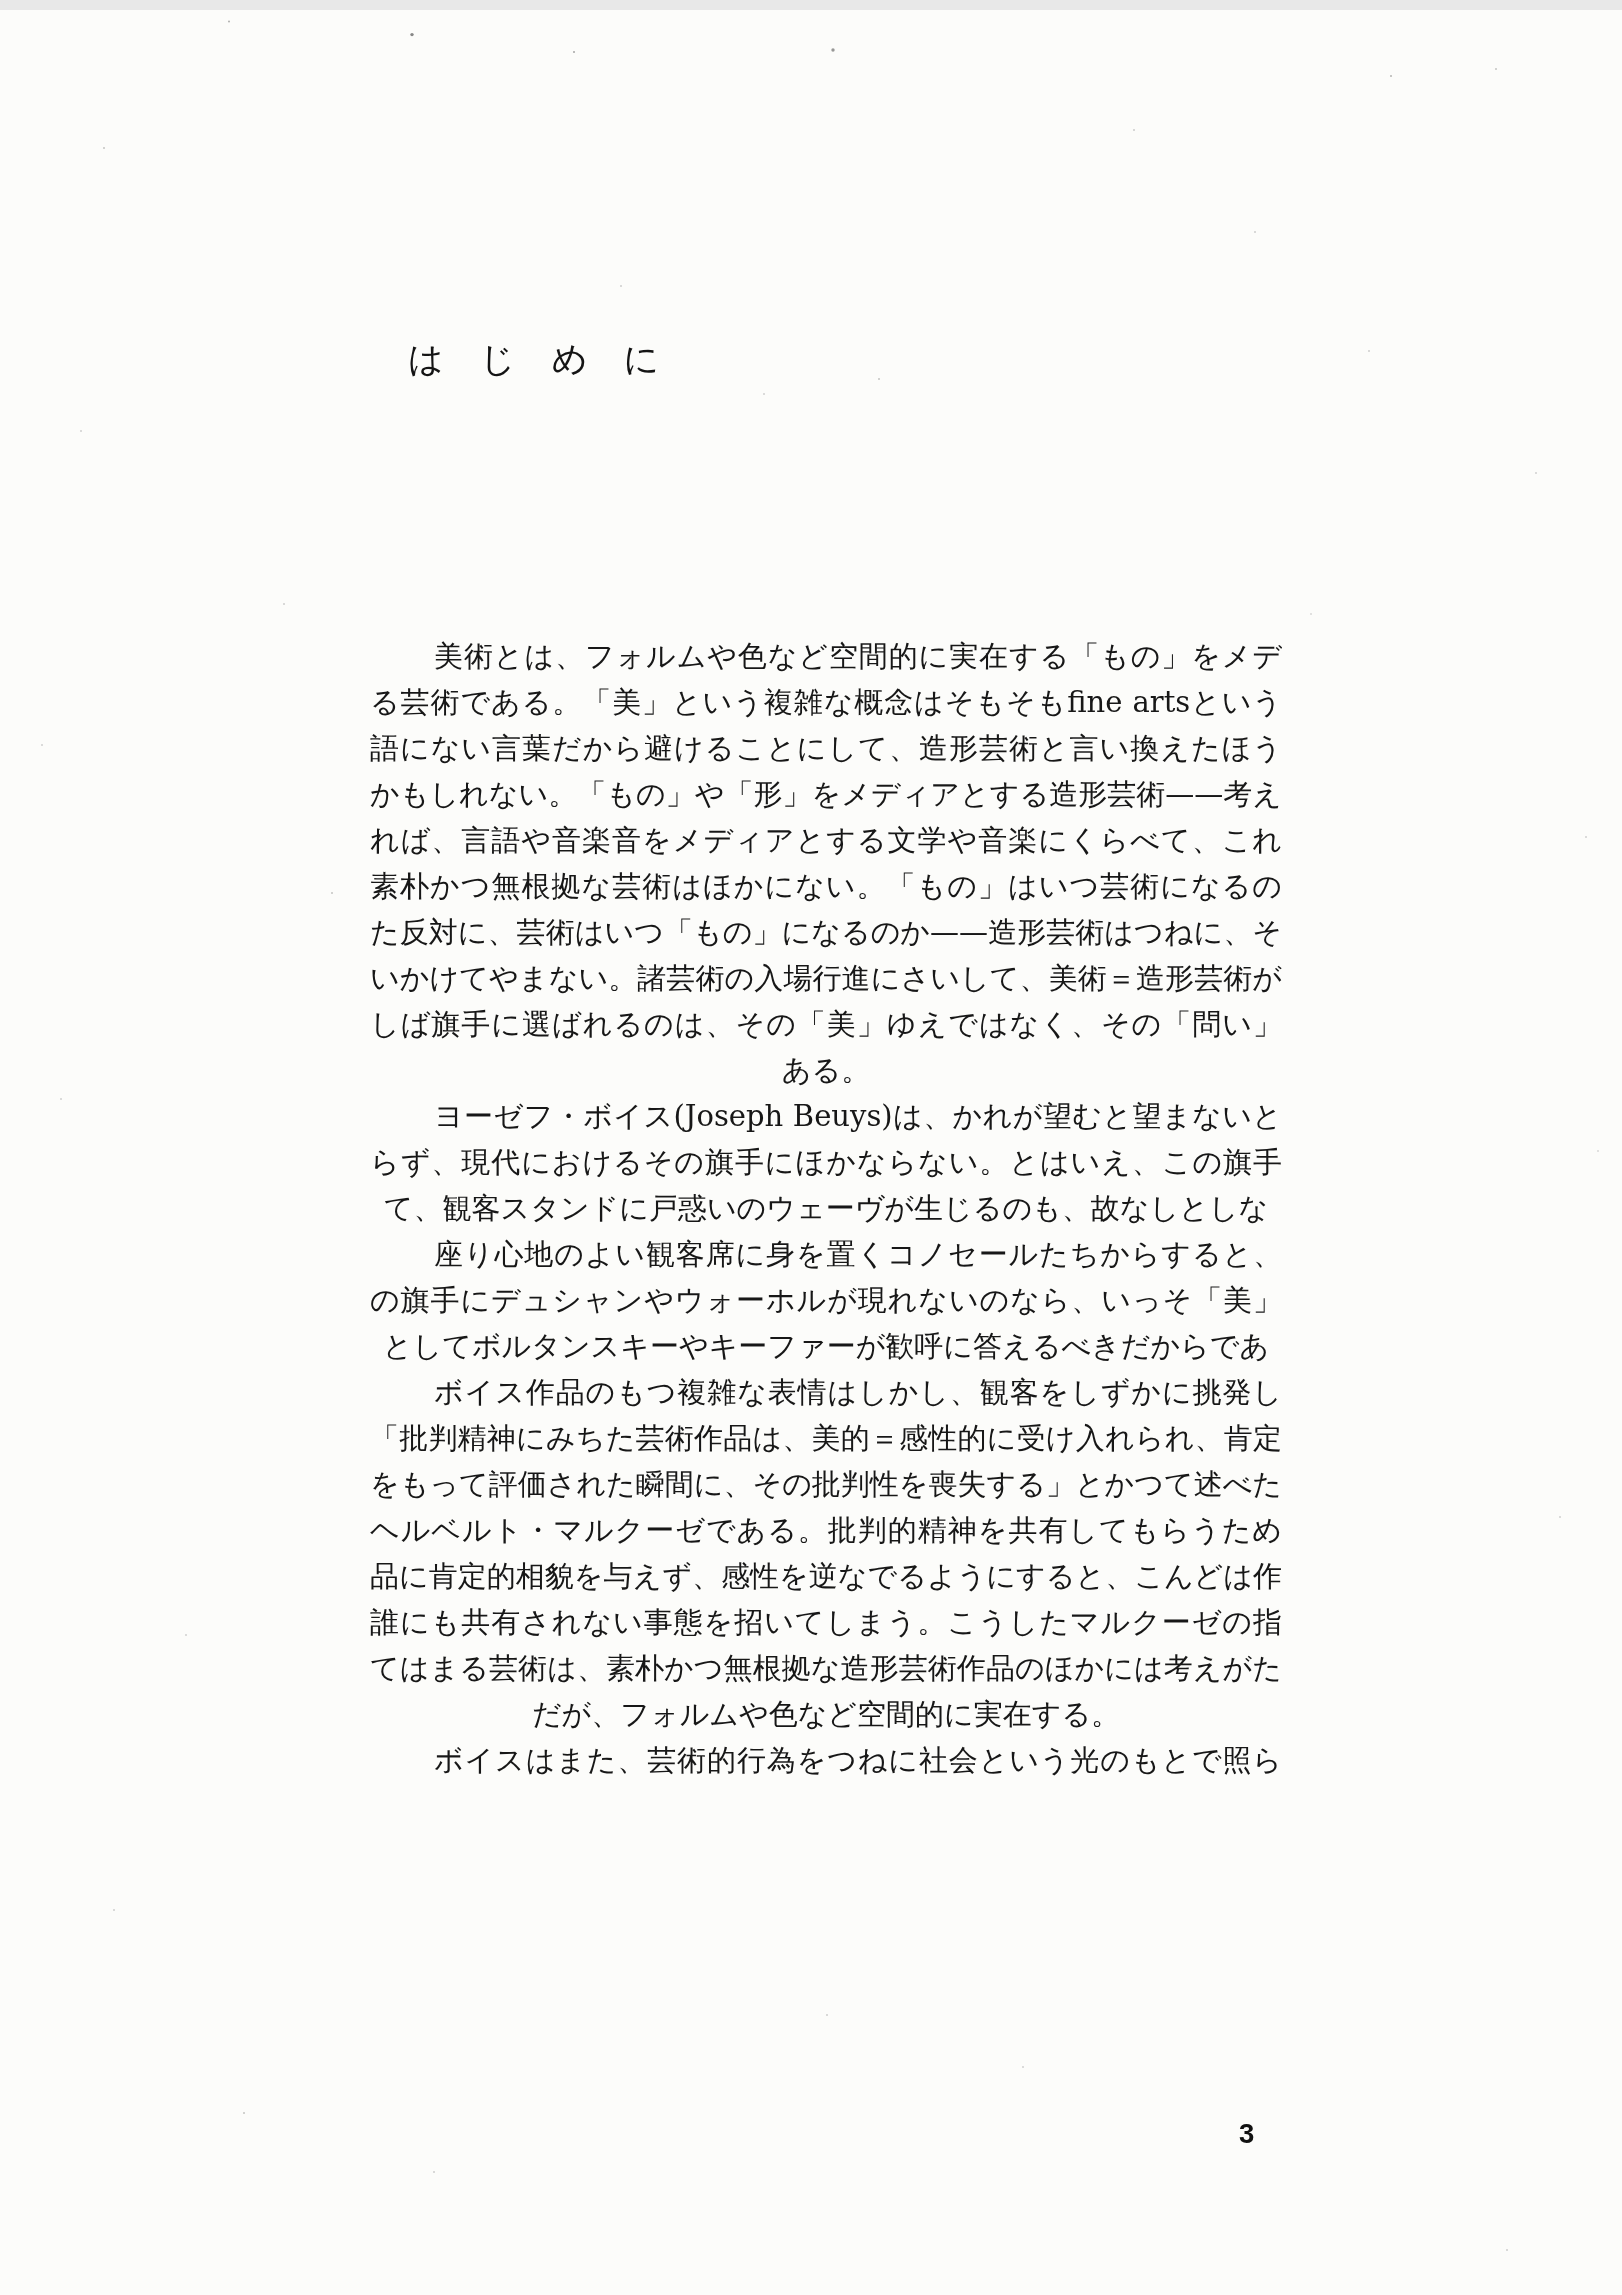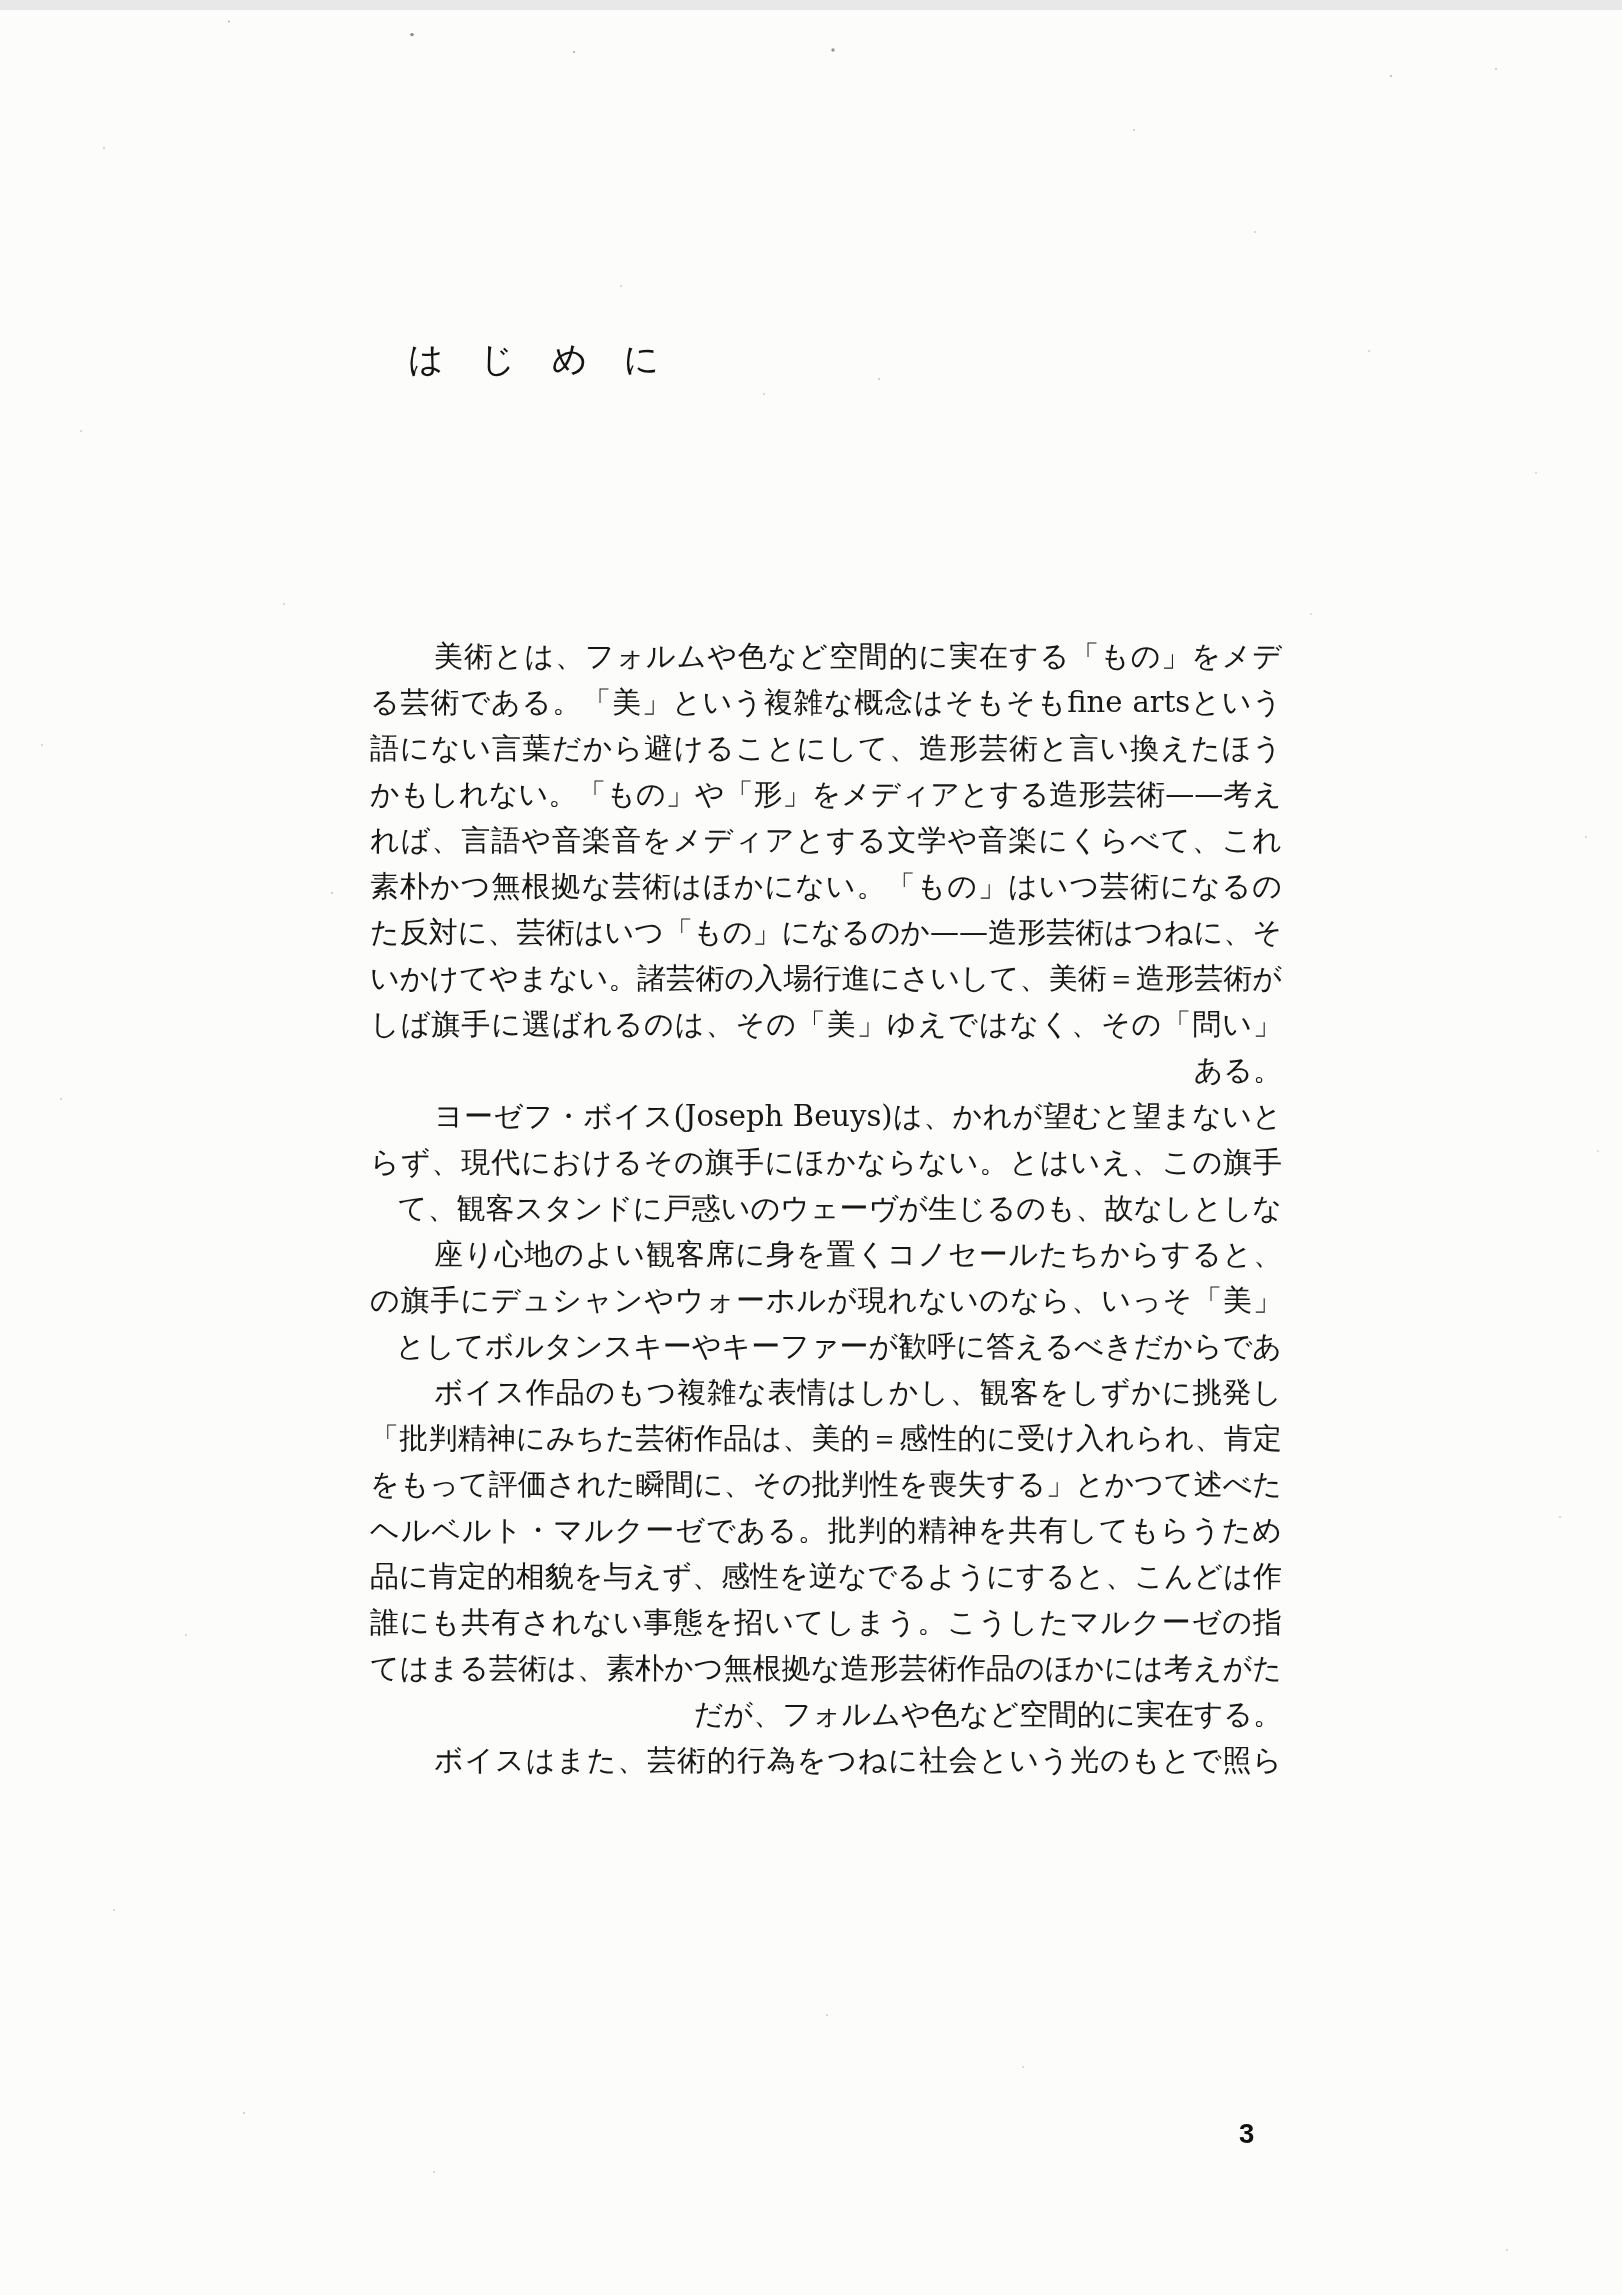--- a/index.html
+++ b/index.html
@@ -33,21 +33,21 @@
     left: 370px;
     top: 623px;
     width: 912px;
     font-size: 29px;
     line-height: 46px;
     color: #171717;
   }
   .line {
     height: 46px;
     overflow: hidden;
-    text-align: right;
+    text-align: center;
     white-space: normal;
   }
   .line.fill {
     text-align: justify;
     text-align-last: justify;
   }
   .line.indent {
     text-indent: 64px;
   }
   .page-number {

